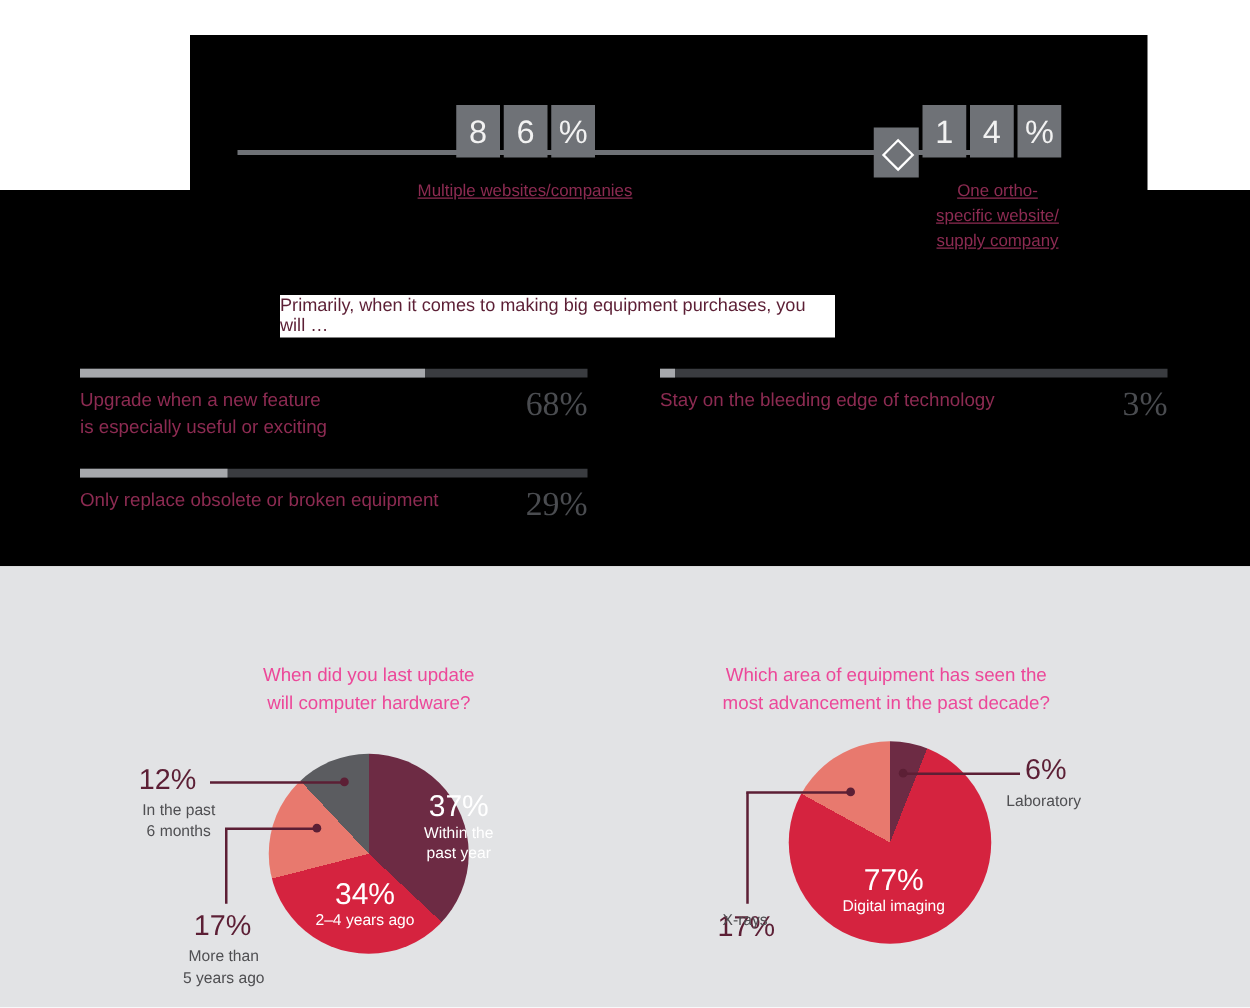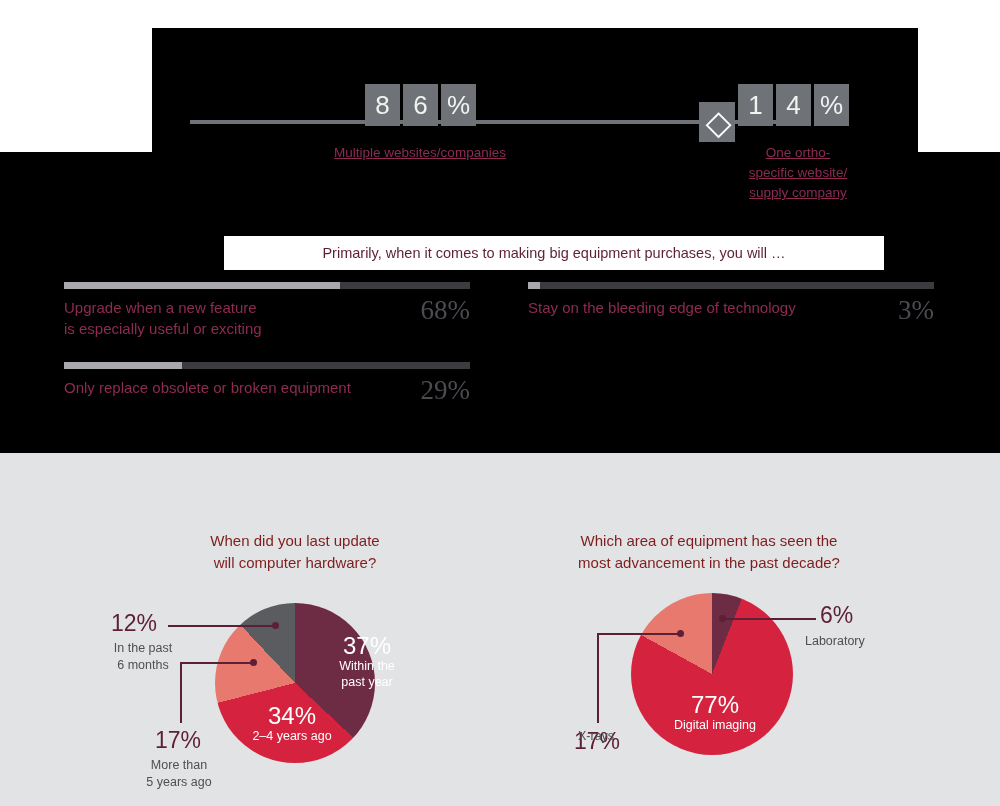--- a/index.html
+++ b/index.html
@@ -57,26 +57,26 @@
 
   .slider-label {
     position: absolute; color: #8d2b52; font-size: 13.5px;
     text-align: center; line-height: 20px; text-decoration: underline;
   }
   .slider-label.left { left: 250px; top: 143px; width: 340px; }
   .slider-label.right { left: 718px; top: 143px; width: 160px; }
 
   
   .banner {
-    position: absolute; left: 224px; top: 236px; width: 660px; height: 34px;
+    position: absolute; left: 224px; top: 236px; width: 444px; height: 34px;
     background: #ffffff; display: flex; align-items: center; justify-content: center;
   }
   .banner span { color: #5c1f35; font-size: 14.5px; }
 
-  .barblock { position: absolute; }
+  .barblock { position: absolute; margin-top: 13px; }
   .barblock.b1 { left: 64px;  top: 282px; width: 406px; }
   .barblock.b2 { left: 528px; top: 282px; width: 406px; }
   .barblock.b3 { left: 64px;  top: 362px; width: 406px; }
 
   .bar-rail {
     position: relative; width: 100%; height: 7px; background: #3a3c40;
   }
   .bar-fill { position: absolute; left: 0; top: 0; height: 7px; background: #a6a8ac; }
 
   .bar-row { position: relative; margin-top: 8px; display: flex; align-items: flex-start; }
@@ -86,21 +86,21 @@
   .bar-pct {
     color: #4a4c50; font-size: 27px; line-height: 27px; white-space: nowrap;
     align-self: flex-start;
     font-family: Liberation Serif, serif;
   }
 
   
   .grey { position: absolute; left: 0; top: 453px; width: 1000px; height: 353px; background: #e2e3e5; }
 
   .pie-title {
-    position: absolute; color: #7f1d1d; font-size: 15px; line-height: 22px; text-align: center;
+    position: absolute; color: #ec4899; font-size: 15px; line-height: 22px; text-align: center;
   }
   .pie-title.p1 { left: 175px; top: 530px; width: 240px; }
   .pie-title.p2 { left: 560px; top: 530px; width: 298px; }
 
   .pie { position: absolute; border-radius: 50%; }
   .pie.p1 { left: 215px; top: 603px; width: 160px; height: 160px; }
   .pie.p2 { left: 631px; top: 593px; width: 162px; height: 162px; }
 
   .callout-num {
     position: absolute; color: #5c1f35; font-size: 23px; line-height: 23px;

